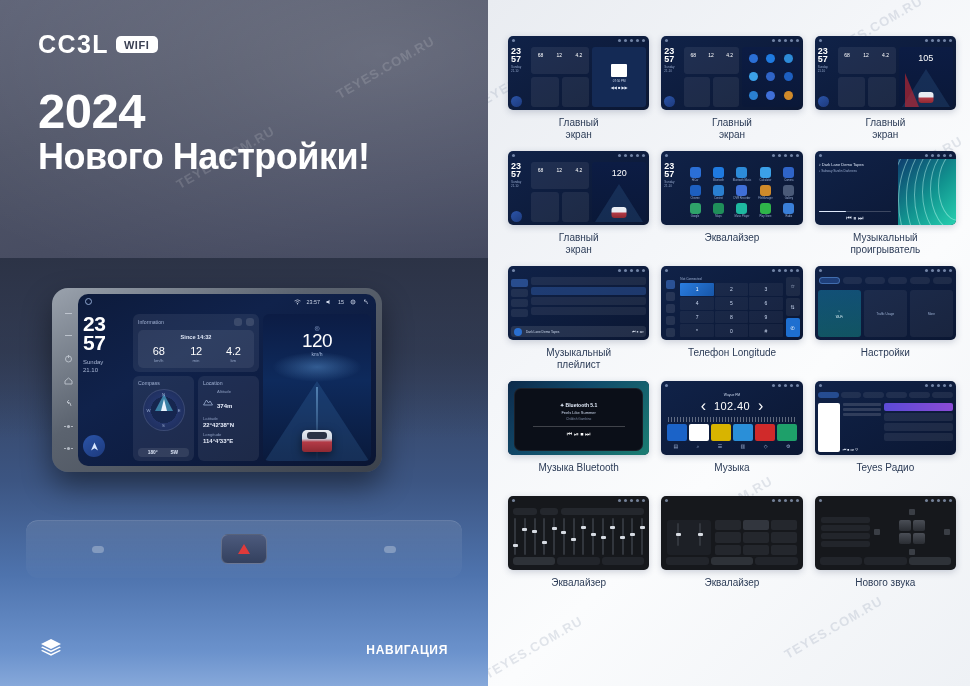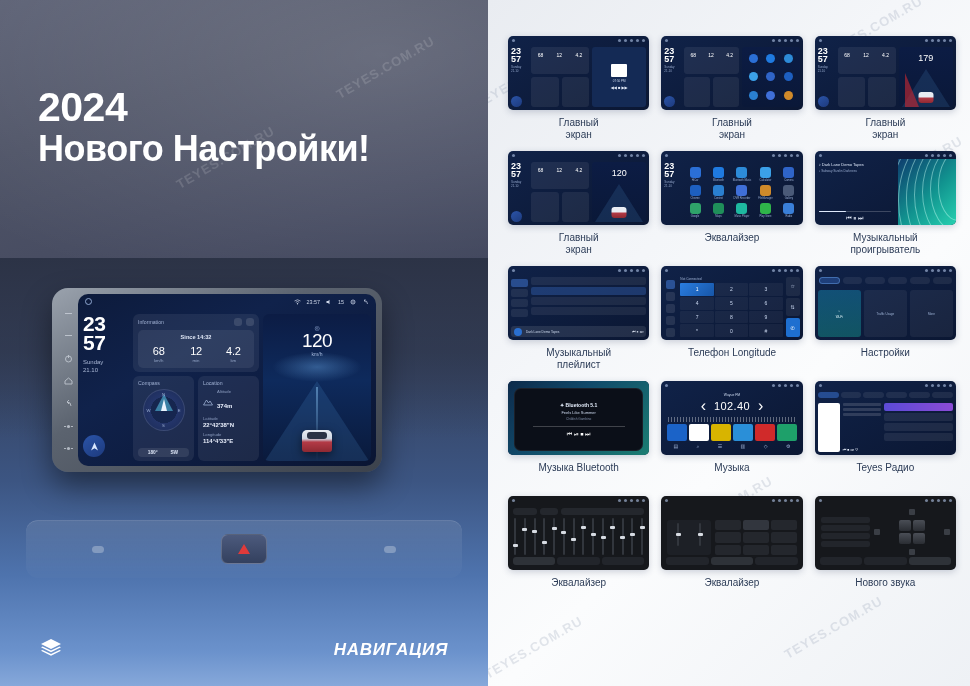--- a/index.html
+++ b/index.html
@@ -30,21 +30,21 @@
     color: #fff; font-size: 25px; font-weight: 700; letter-spacing: 1.4px;
   }
   .wifi-badge {
     background: #fff; color: #3a3f52; font-size: 11px; font-weight: 700;
     letter-spacing: .6px; padding: 3px 8px 2px; border-radius: 5px;
   }
   .headline {
     position: absolute; left: 38px; top: 86px; z-index: 6;
     color: #fff; font-weight: 700; letter-spacing: -.5px;
   }
-  .headline .year { font-size: 41px; line-height: 1.04; display: block; }
+  .headline .year { font-size: 49px; line-height: 1.04; display: block; }
   .headline .l1, .headline .l2 { font-size: 36px; line-height: 1.12; display: block; }
 
   
   .dash-wrap { position: absolute; left: 0; top: 258px; width: 488px; height: 428px; z-index: 4; }
   .dash-bg {
     position: absolute; inset: 0;
     background: linear-gradient(180deg,#39435e 0%,#34405c 22%,#3b5party 30%,#3c5582 52%,#4e73ad 74%,#6b92cc 92%,#86a8da 100%);
     background: linear-gradient(180deg,#39435e 0%,#34405c 22%,#3c5582 52%,#4e73ad 74%,#6b92cc 92%,#86a8da 100%);
   }
   .dash-top-shade {
@@ -176,21 +176,21 @@
   .knob-l, .knob-r {
     position: absolute; top: 288px; width: 12px; height: 7px; border-radius: 4px;
     background: rgba(255,255,255,.28);
   }
   .knob-l { left: 92px; } .knob-r { right: 92px; }
   .bottom-bar {
     position: absolute; left: 0; bottom: 0; width: 488px; height: 72px; z-index: 7;
     display: flex; align-items: center; padding: 0 40px;
   }
   .layers-ico { color: #fff; }
-  .nav-label { margin-left: auto; color: #fff; font-size: 17px; font-weight: 700; letter-spacing: .7px; font-style: italic; }
+  .nav-label { margin-left: auto; color: #fff; font-size: 12px; font-weight: 700; letter-spacing: .7px; }
 
   
   .right-panel {
     position: relative; width: 482px; height: 686px; overflow: hidden;
     background: linear-gradient(135deg,#e9ecf1 0%,#f4f6f9 35%,#fbfcfd 60%,#eef1f5 100%);
   }
   .grid {
     position: absolute; left: 20px; top: 36px; right: 14px;
     display: grid; grid-template-columns: repeat(3, 1fr); gap: 8px 12px;
   }
@@ -333,20 +333,24 @@
 
 <div id="page">
 
   <div class="left-panel">
     <div class="lp-sheen"></div>
 
     <div class="wm wm-l" style="left:170px; top:150px;">TEYES.COM.RU</div>
     <div class="wm wm-l" style="left:330px; top:60px;">TEYES.COM.RU</div>
     <div class="wm wm-l" style="left:120px; top:600px;">TEYES.COM.RU</div>
 
+    <div class="logo-row">
+      <span class="logo-text">CC3L</span>
+      <span class="wifi-badge">WIFI</span>
+    </div>
 
     <div class="headline">
       <span class="year">2024</span>
       <span class="l2">Нового Настройки!</span>
     </div>
 
     <div class="dash-wrap">
       <div class="dash-bg"></div>
       <div class="dash-top-shade"></div>
 
@@ -664,21 +668,21 @@
                   </div>
                 </div>
     <div class="trow">
       <div class="tcard"></div>
       <div class="tcard"></div>
                 </div>
               </div>
               <div class="tright">
     <div class="tcone"></div>
     <div style="position:absolute;bottom:0;left:6px;width:0;height:0;border-right:14px solid transparent;border-bottom:34px solid rgba(190,40,50,.65)"></div>
-    <div class="tspeed">179</div>
+    <div class="tspeed">105</div>
     <div class="tcar"></div>
               </div>
             </div>
           </div>
           <div class="caption">Главный<br>экран</div>
         </div>
         <div class="cell">
           <div class="thumb ">
             <div class="tsb">
     <span class="d"></span>

